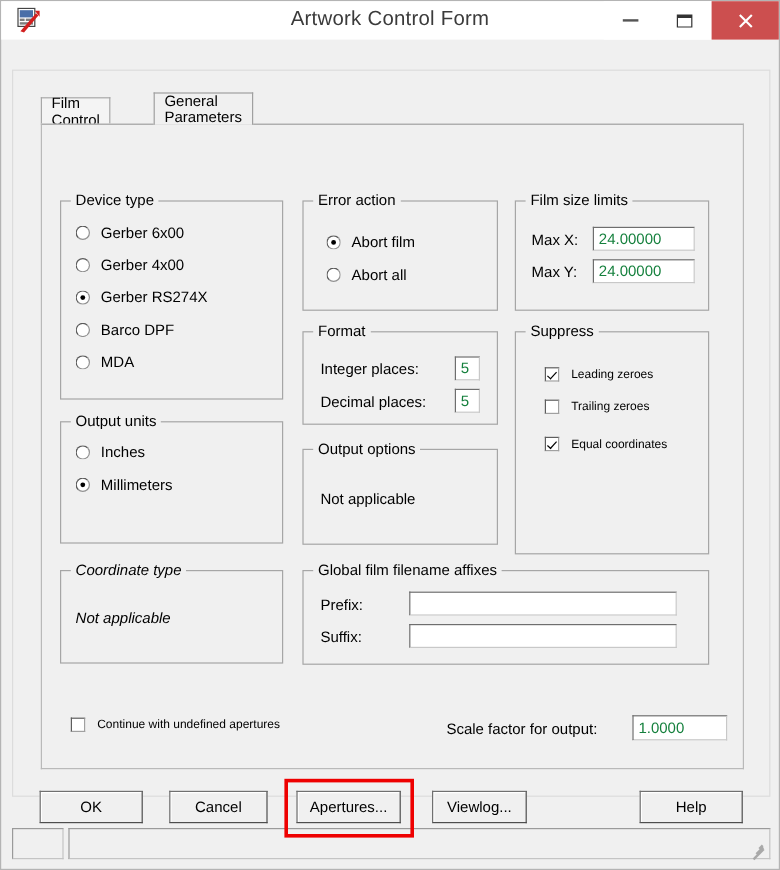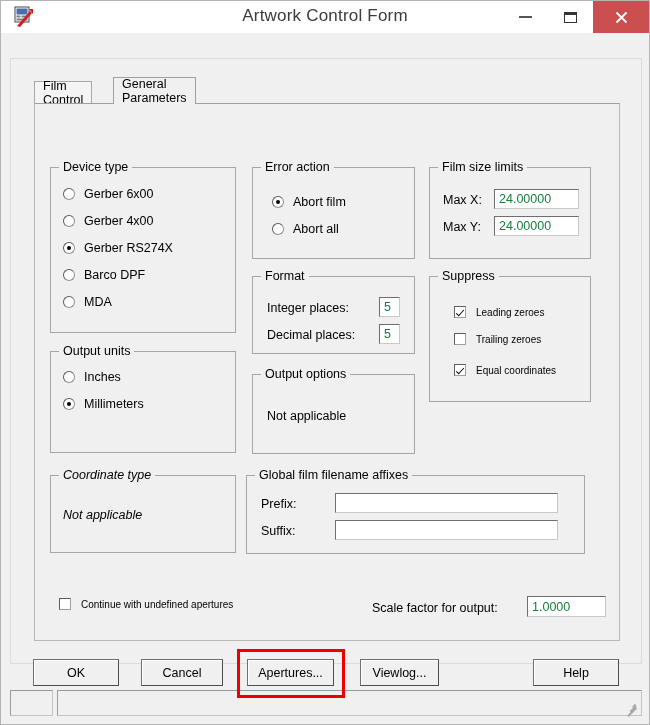--- a/index.html
+++ b/index.html
@@ -205,21 +205,21 @@
       </svg>
     </div>
   </div>
 
   <div class="client">
 
     <div class="tabstrip">
       <div class="tab" style="left:0;">
         <span>Film Control</span>
       </div>
-      <div class="tab active" style="left:79px;">
+      <div class="tab active" style="left:94px;">
         <span>General Parameters</span>
       </div>
     </div>
 
     <div class="tabpage">
 
       <div class="group" style="left:15px;top:63px;width:186px;height:166px;">
         <div class="gtitle">Device type</div>
         <div class="row" style="left:12px;top:19px;">
           <span class="radio"></span>
@@ -278,37 +278,37 @@
         <div class="field" style="left:126px;top:20px;width:21px;height:20px;">5</div>
         <div class="stext" style="left:14px;top:51px;">Decimal places:</div>
         <div class="field" style="left:126px;top:47px;width:21px;height:20px;">5</div>
       </div>
 
       <div class="group" style="left:217px;top:270px;width:163px;height:80px;">
         <div class="gtitle">Output options</div>
         <div class="stext" style="left:14px;top:34px;">Not applicable</div>
       </div>
 
-      <div class="group" style="left:211px;top:371px;width:339px;height:79px;">
+      <div class="group" style="left:217px;top:371px;width:339px;height:79px;">
         <div class="gtitle">Global film filename affixes</div>
         <div class="stext" style="left:14px;top:21px;">Prefix:</div>
         <div class="field" style="left:88px;top:17px;width:223px;height:20px;" title=""></div>
         <div class="stext" style="left:14px;top:48px;">Suffix:</div>
         <div class="field" style="left:88px;top:44px;width:223px;height:20px;" title=""></div>
       </div>
 
       <div class="group" style="left:394px;top:63px;width:162px;height:92px;">
         <div class="gtitle">Film size limits</div>
         <div class="stext" style="left:13px;top:25px;">Max X:</div>
         <div class="field" style="left:64px;top:21px;width:85px;height:20px;">24.00000</div>
         <div class="stext" style="left:13px;top:52px;">Max Y:</div>
         <div class="field" style="left:64px;top:48px;width:85px;height:20px;">24.00000</div>
       </div>
 
-      <div class="group" style="left:394px;top:172px;width:162px;height:126px;">
+      <div class="group" style="left:394px;top:172px;width:162px;height:186px;">
         <div class="gtitle">Suppress</div>
         <div class="row" style="left:24px;top:29px;">
           <span class="checkbox checked"></span>
           <span class="clabel">Leading zeroes</span>
         </div>
         <div class="row" style="left:24px;top:56px;">
           <span class="checkbox"></span>
           <span class="clabel">Trailing zeroes</span>
         </div>
         <div class="row" style="left:24px;top:87px;">

